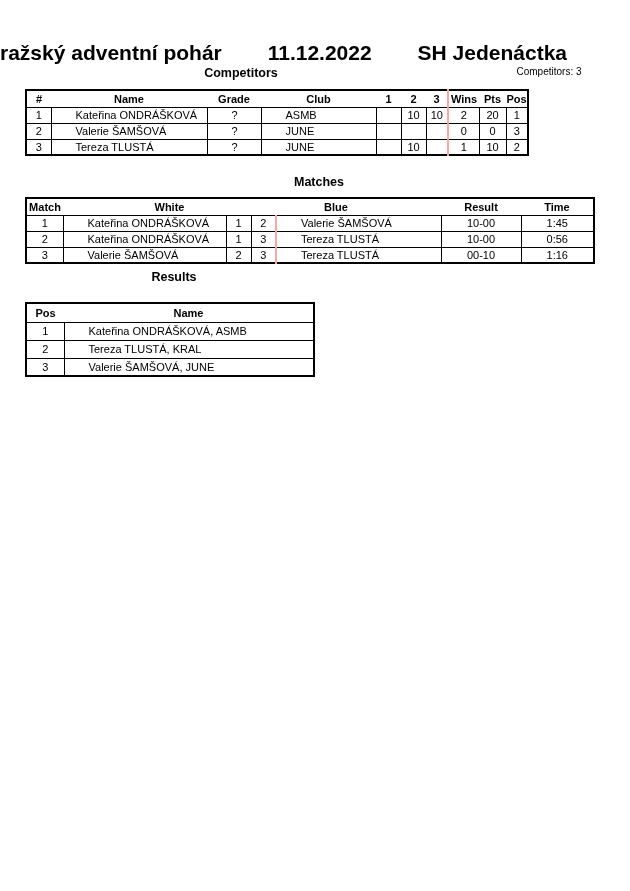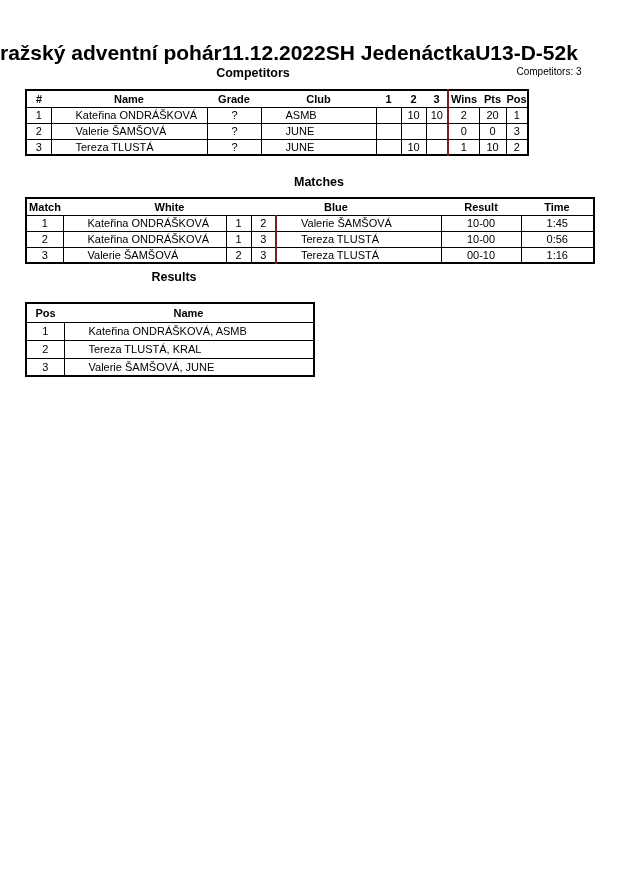--- a/index.html
+++ b/index.html
@@ -23,21 +23,21 @@
     white-space: nowrap;
     letter-spacing: 0;
   }
   .section-heading {
     position: absolute;
     font-size: 12.5px;
     font-weight: bold;
     transform: translateX(-50%);
     white-space: nowrap;
   }
-  #competitors-heading { left: 253px; top: 66px; text-align: right; }
+  #competitors-heading { left: 241px; top: 66px; text-align: right; }
   #matches-heading     { left: 319px; top: 175px; }
   #results-heading     { left: 174px; top: 270px; }
   .count-note {
     position: absolute;
     left: 549px; top: 66px;
     transform: translateX(-50%);
     font-size: 10px;
     white-space: nowrap;
   }
   table {
@@ -63,31 +63,30 @@
     border: 1px solid #000000;
     padding: 0;
     height: 16px;
     text-align: center;
     white-space: nowrap;
     overflow: hidden;
   }
   #results-table td { height: 18px; }
   #results-table th { height: 19px; }
   td.left { text-align: left; padding-left: 24px; }
-  .thick-l { border-left: 2px solid #7f1d1d; }
+  .thick-l { border-left: 2px solid #fca5a5; }
   th.shift-l { padding-right: 45px; }
 </style>
 </head>
 <body>
 
 <div class="title-row">
   <span>ražský adventní pohár</span>
   <span>11.12.2022</span>
   <span>SH Jedenáctka</span>
-  <span>U13-D-52k</span>
 </div>
 
 <div id="competitors-heading" class="section-heading">Competitors</div>
 <div class="count-note">Competitors: 3</div>
 
 <table id="competitors-table">
   <colgroup>
     <col style="width:25px">
       <col style="width:156px">
       <col style="width:54px">

